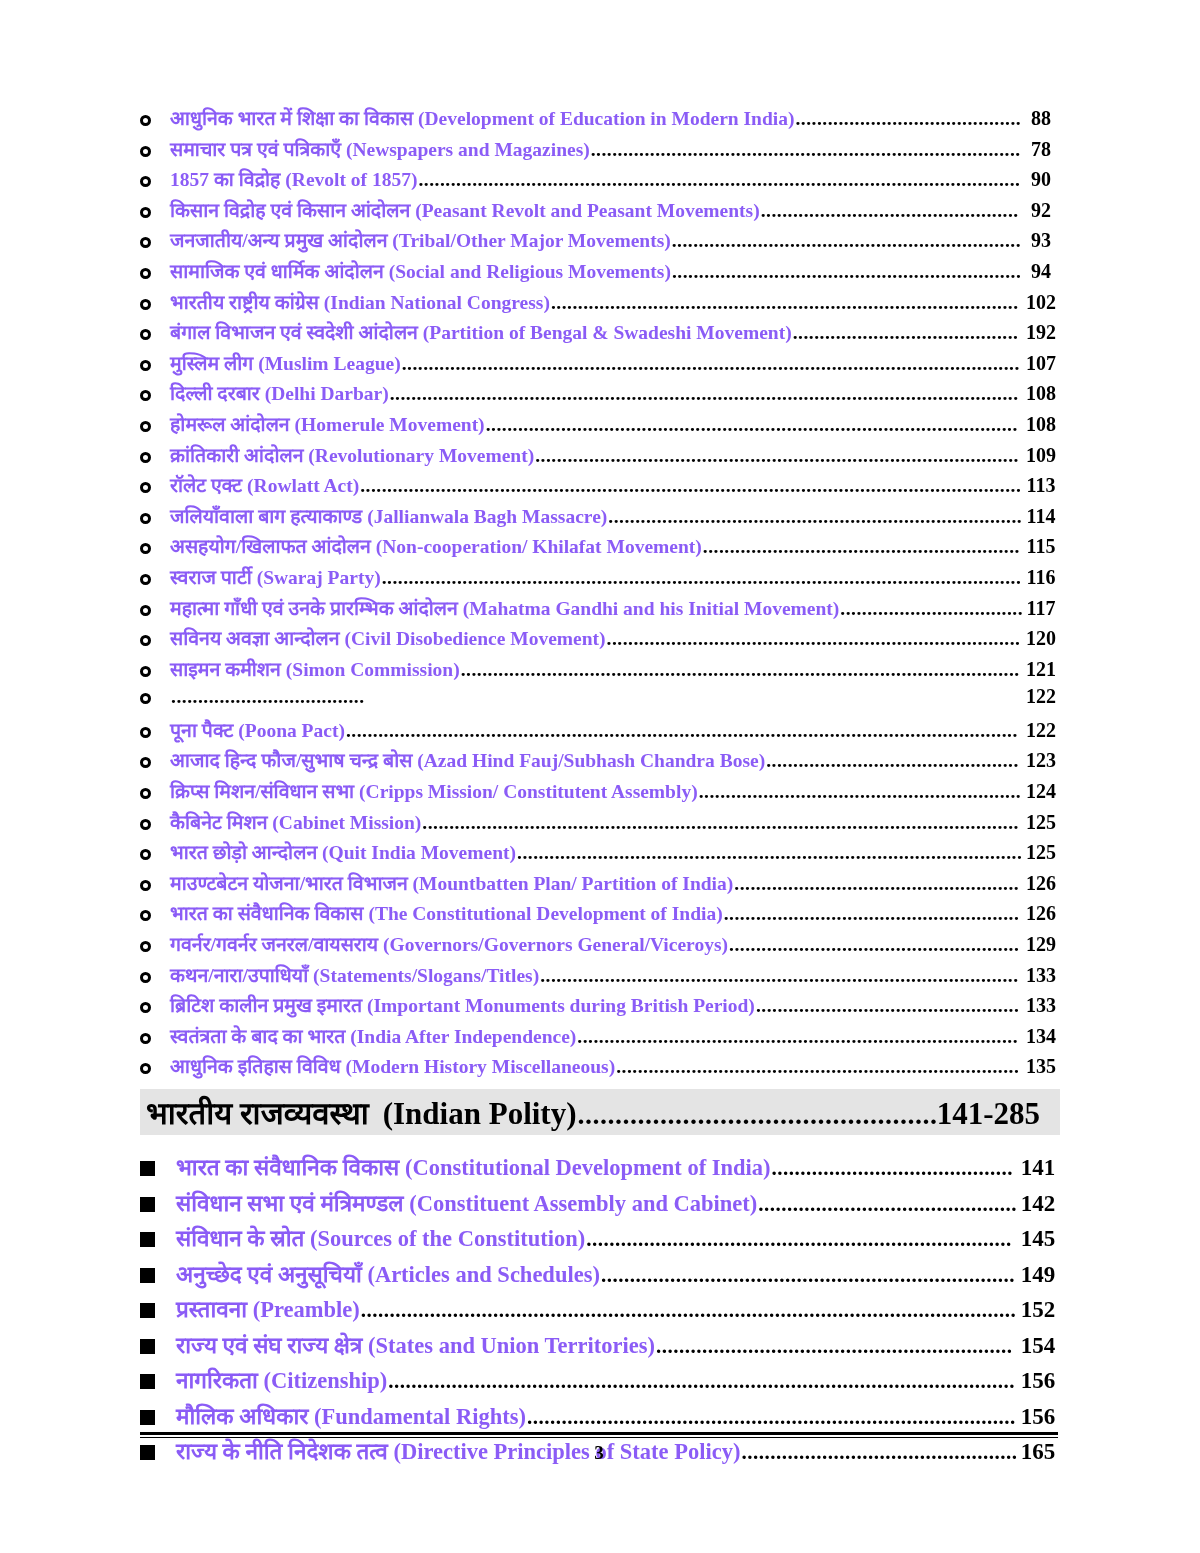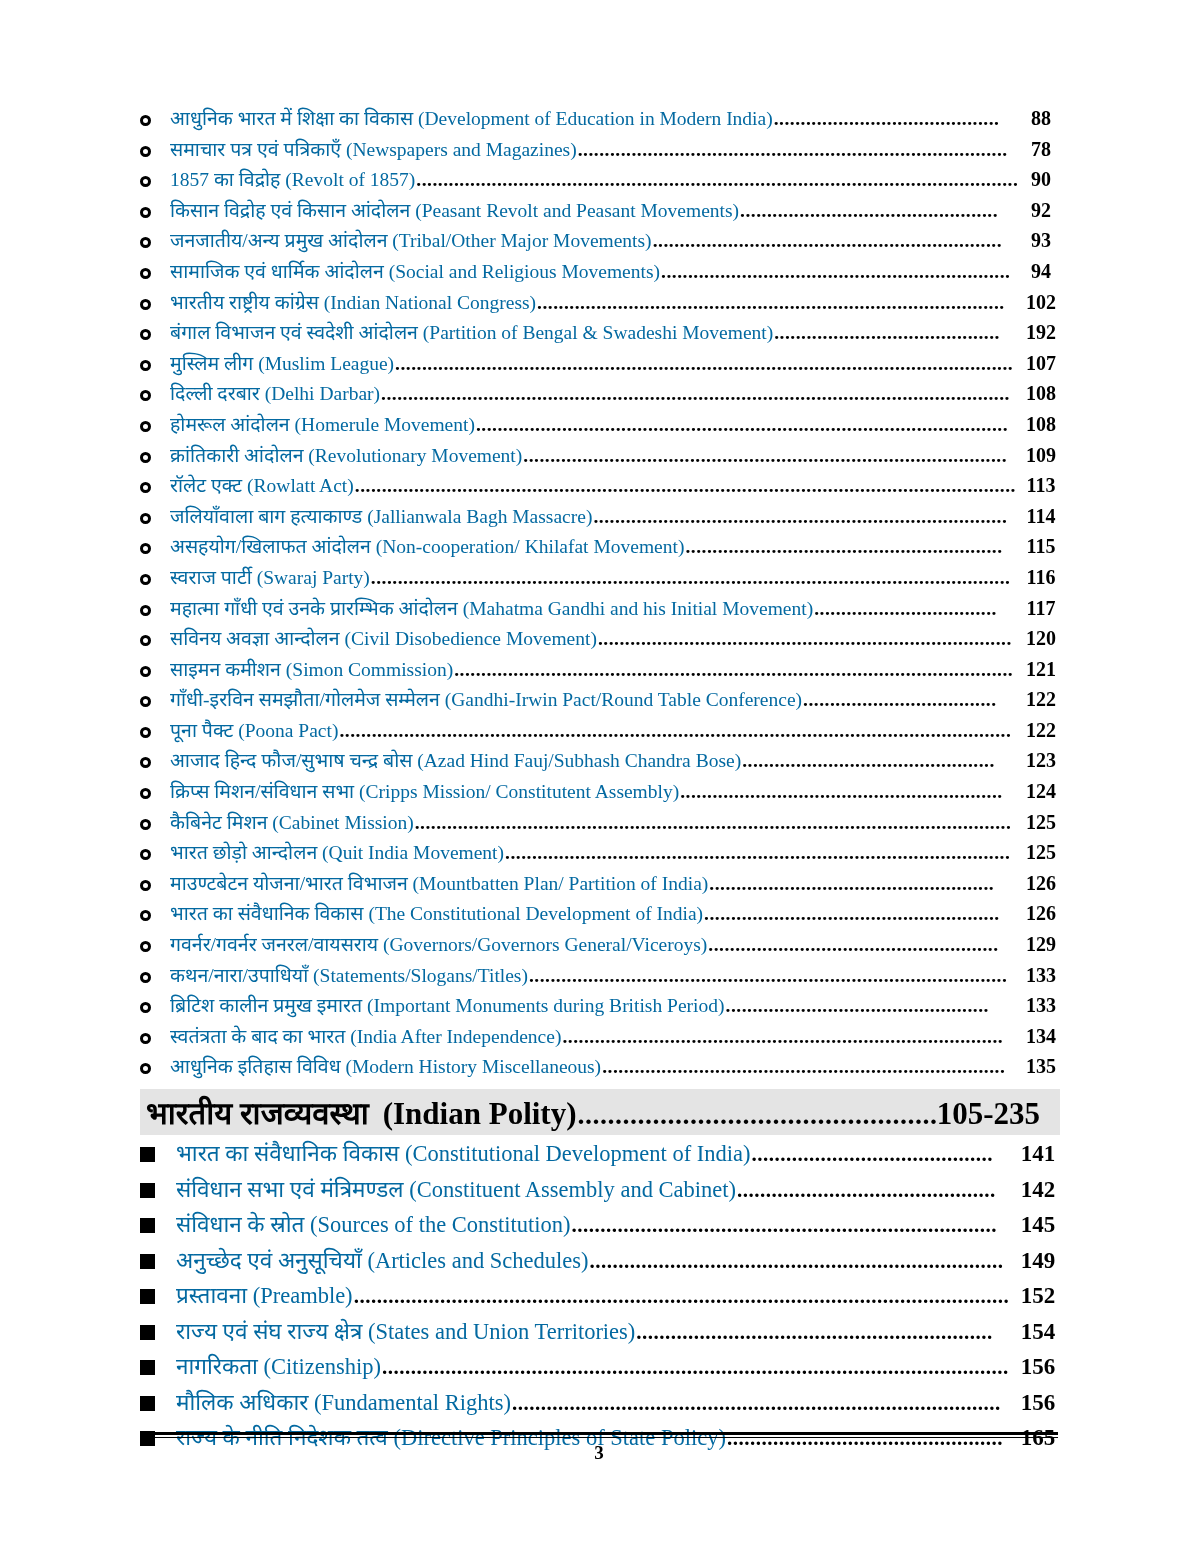--- a/index.html
+++ b/index.html
@@ -29,22 +29,22 @@
     width: 100%;
   }
   .bullet {
     flex: 0 0 auto;
     display: inline-block;
     text-align: left;
   }
   .entry-text {
     flex: 0 0 auto;
     white-space: nowrap;
-    font-weight: normal;
-    color: #0369a1;
+    font-weight: bold;
+    color: #8b5cf6;
   }
   .leader {
     flex: 1 1 auto;
     overflow: hidden;
     white-space: nowrap;
     font-weight: bold;
     color: #000;
     margin: 0 1px;
     letter-spacing: 0.5px;
   }
@@ -111,21 +111,21 @@
   .section-head .head-range {
     font-size: 31px;
     font-weight: bold;
     white-space: nowrap;
     color: #000;
     position: relative;
     top: 2px;
   }
 
   
-  .list-polity { margin-top: 2px; }
+  .list-polity { margin-top: 16px; }
   .list-polity .toc-row {
     height: 35.5px;
     font-size: 22.5px;
   }
   .list-polity .bullet {
     width: 36px;
     line-height: 1;
   }
   .list-polity .bullet .sq {
     display: inline-block;
@@ -285,21 +285,20 @@
           <span class="pageno">120</span>
         </div>
         <div class="toc-row">
           <span class="bullet"><span class="ring"></span></span>
           <span class="entry-text">साइमन कमीशन (Simon Commission)</span>
           <span class="leader">........................................................................................................</span>
           <span class="pageno">121</span>
         </div>
         <div class="toc-row">
           <span class="bullet"><span class="ring"></span></span>
-          <span class="entry-text">गाँधी-इरविन समझौता/गोलमेज सम्मेलन (Gandhi-Irwin Pact/Round Table Conference)</span>
           <span class="leader">....................................</span>
           <span class="pageno">122</span>
         </div>
         <div class="toc-row">
           <span class="bullet"><span class="ring"></span></span>
           <span class="entry-text">पूना पैक्ट (Poona Pact)</span>
           <span class="leader">.............................................................................................................................</span>
           <span class="pageno">122</span>
         </div>
         <div class="toc-row">
@@ -367,21 +366,21 @@
           <span class="entry-text">आधुनिक इतिहास विविध (Modern History Miscellaneous)</span>
           <span class="leader">...........................................................................</span>
           <span class="pageno">135</span>
         </div>
       </div>
 
     <div class="section-head">
       <span class="head-title">भारतीय राजव्यवस्था</span>
       <span class="head-title" style="margin-left:14px;">(Indian Polity)</span>
       <span class="leader">.................................................</span>
-      <span class="head-range">105-235</span>
+      <span class="head-range">141-285</span>
     </div>
 
     <div class="list-polity">
         <div class="toc-row">
           <span class="bullet"><span class="sq"></span></span>
           <span class="entry-text">भारत का संवैधानिक विकास (Constitutional Development of India)</span>
           <span class="leader">..........................................</span>
           <span class="pageno">141</span>
         </div>
         <div class="toc-row">

